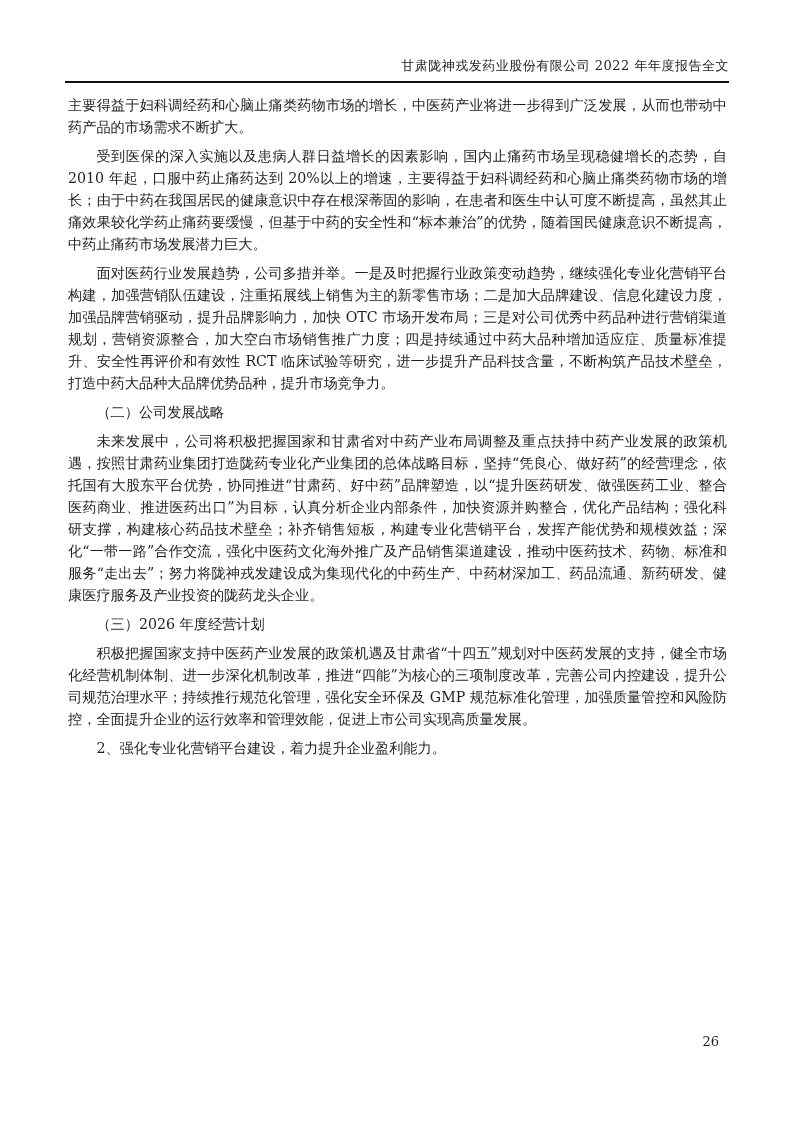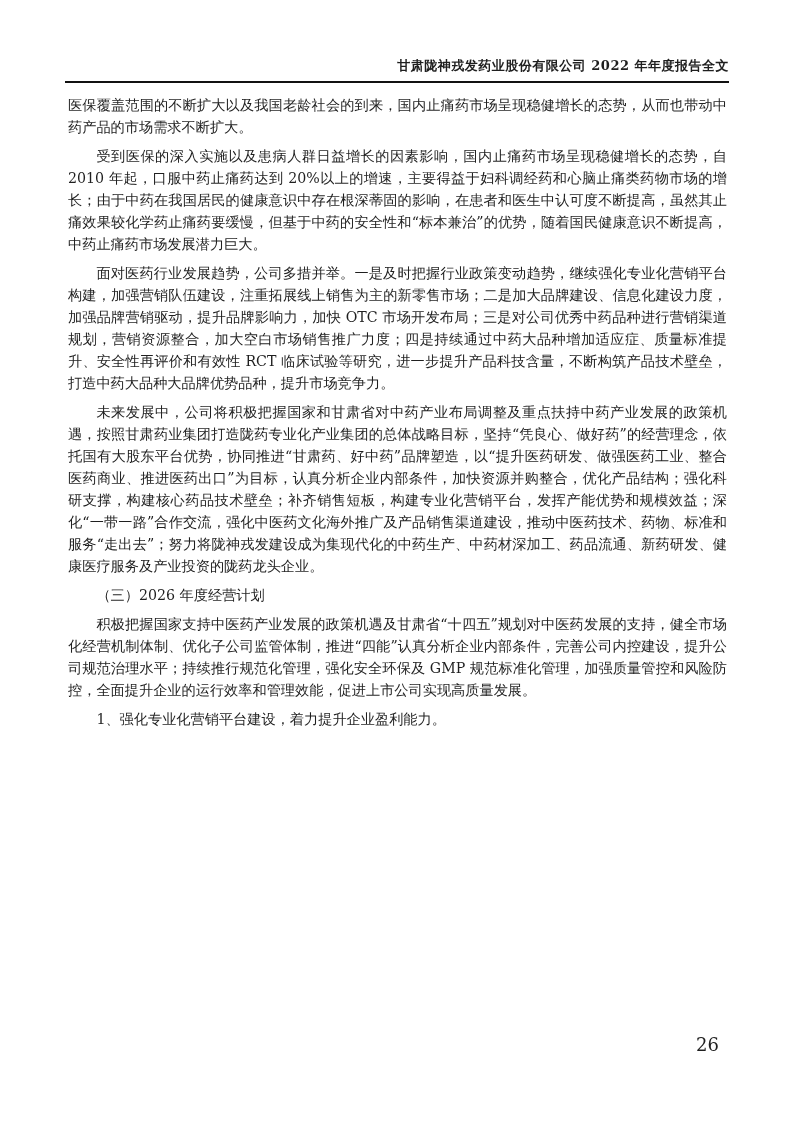--- a/index.html
+++ b/index.html
@@ -20,21 +20,20 @@
   .header {
     position: absolute;
     top: 57px;
     left: 65px;
     right: 64px;
     text-align: right;
     font-size: 13px;
     letter-spacing: 0.5px;
     color: #1f1f1f;
     white-space: nowrap;
-    font-weight: bold;
   }
   .header-rule {
     position: absolute;
     top: 81px;
     left: 65px;
     right: 64px;
     height: 0;
     border-bottom: 2px solid #111111;
   }
   .doc-body {
@@ -52,39 +51,40 @@
     margin: 0 0 7px 0;
     padding: 0;
   }
   .doc-body p.indent {
     text-indent: 2em;
   }
   .footer {
     position: absolute;
     top: 1034px;
     right: 74px;
-    font-size: 18px;
+    font-size: 13px;
     color: #1f1f1f;
   }
 </style>
 </head>
 <body>
 
 <div class="page">
   <div class="header">
     <span>甘肃陇神戎发药业股份有限公司 2022 年年度报告全文</span>
   </div>
   <div class="header-rule"></div>
 
   <div class="doc-body" id="doc-body">
-      <p class="">医保覆盖范围的不断扩大以及我国老龄社会的到来，国内止痛药市场呈现稳健增长的态势，从而也带动中药产品的市场需求不断扩大。</p>
+      <p class="">主要得益于妇科调经药和心脑止痛类药物市场的增长，中医药产业将进一步得到广泛发展，从而也带动中药产品的市场需求不断扩大。</p>
       <p class="indent">受到医保的深入实施以及患病人群日益增长的因素影响，国内止痛药市场呈现稳健增长的态势，自 2010 年起，口服中药止痛药达到 20%以上的增速，主要得益于妇科调经药和心脑止痛类药物市场的增长；由于中药在我国居民的健康意识中存在根深蒂固的影响，在患者和医生中认可度不断提高，虽然其止痛效果较化学药止痛药要缓慢，但基于中药的安全性和“标本兼治”的优势，随着国民健康意识不断提高，中药止痛药市场发展潜力巨大。</p>
       <p class="indent">面对医药行业发展趋势，公司多措并举。一是及时把握行业政策变动趋势，继续强化专业化营销平台构建，加强营销队伍建设，注重拓展线上销售为主的新零售市场；二是加大品牌建设、信息化建设力度，加强品牌营销驱动，提升品牌影响力，加快 OTC 市场开发布局；三是对公司优秀中药品种进行营销渠道规划，营销资源整合，加大空白市场销售推广力度；四是持续通过中药大品种增加适应症、质量标准提升、安全性再评价和有效性 RCT 临床试验等研究，进一步提升产品科技含量，不断构筑产品技术壁垒，打造中药大品种大品牌优势品种，提升市场竞争力。</p>
+      <p class="indent">（二）公司发展战略</p>
       <p class="indent">未来发展中，公司将积极把握国家和甘肃省对中药产业布局调整及重点扶持中药产业发展的政策机遇，按照甘肃药业集团打造陇药专业化产业集团的总体战略目标，坚持“凭良心、做好药”的经营理念，依托国有大股东平台优势，协同推进“甘肃药、好中药”品牌塑造，以“提升医药研发、做强医药工业、整合医药商业、推进医药出口”为目标，认真分析企业内部条件，加快资源并购整合，优化产品结构；强化科研支撑，构建核心药品技术壁垒；补齐销售短板，构建专业化营销平台，发挥产能优势和规模效益；深化“一带一路”合作交流，强化中医药文化海外推广及产品销售渠道建设，推动中医药技术、药物、标准和服务“走出去”；努力将陇神戎发建设成为集现代化的中药生产、中药材深加工、药品流通、新药研发、健康医疗服务及产业投资的陇药龙头企业。</p>
       <p class="indent">（三）2026 年度经营计划</p>
-      <p class="indent">积极把握国家支持中医药产业发展的政策机遇及甘肃省“十四五”规划对中医药发展的支持，健全市场化经营机制体制、优化子公司监管体制，推进“四能”认真分析企业内部条件，完善公司内控建设，提升公司规范治理水平；持续推行规范化管理，强化安全环保及 GMP 规范标准化管理，加强质量管控和风险防控，全面提升企业的运行效率和管理效能，促进上市公司实现高质量发展。</p>
-      <p class="indent">1、强化专业化营销平台建设，着力提升企业盈利能力。</p>
+      <p class="indent">积极把握国家支持中医药产业发展的政策机遇及甘肃省“十四五”规划对中医药发展的支持，健全市场化经营机制体制、进一步深化机制改革，推进“四能”为核心的三项制度改革，完善公司内控建设，提升公司规范治理水平；持续推行规范化管理，强化安全环保及 GMP 规范标准化管理，加强质量管控和风险防控，全面提升企业的运行效率和管理效能，促进上市公司实现高质量发展。</p>
+      <p class="indent">2、强化专业化营销平台建设，着力提升企业盈利能力。</p>
     </div>
 
   <div class="footer">
     <span>26</span>
   </div>
 </div>
 
 </body></html>

